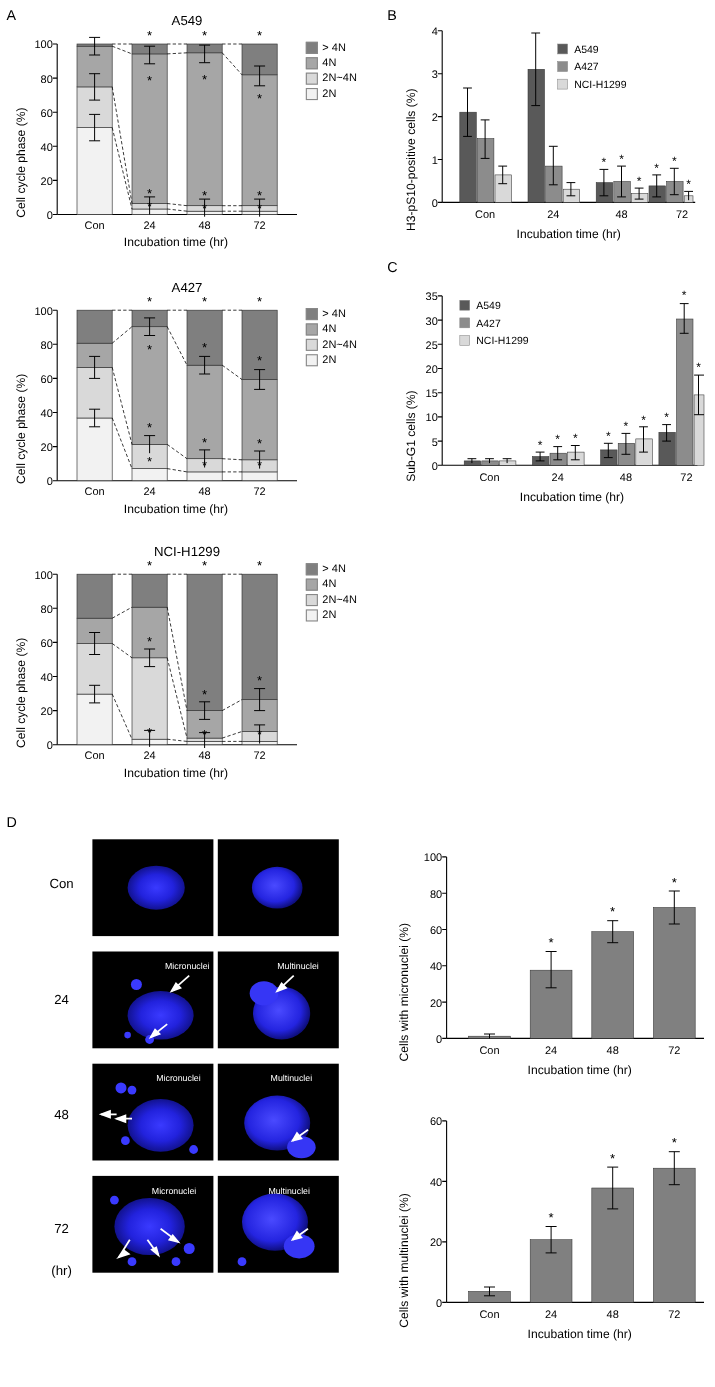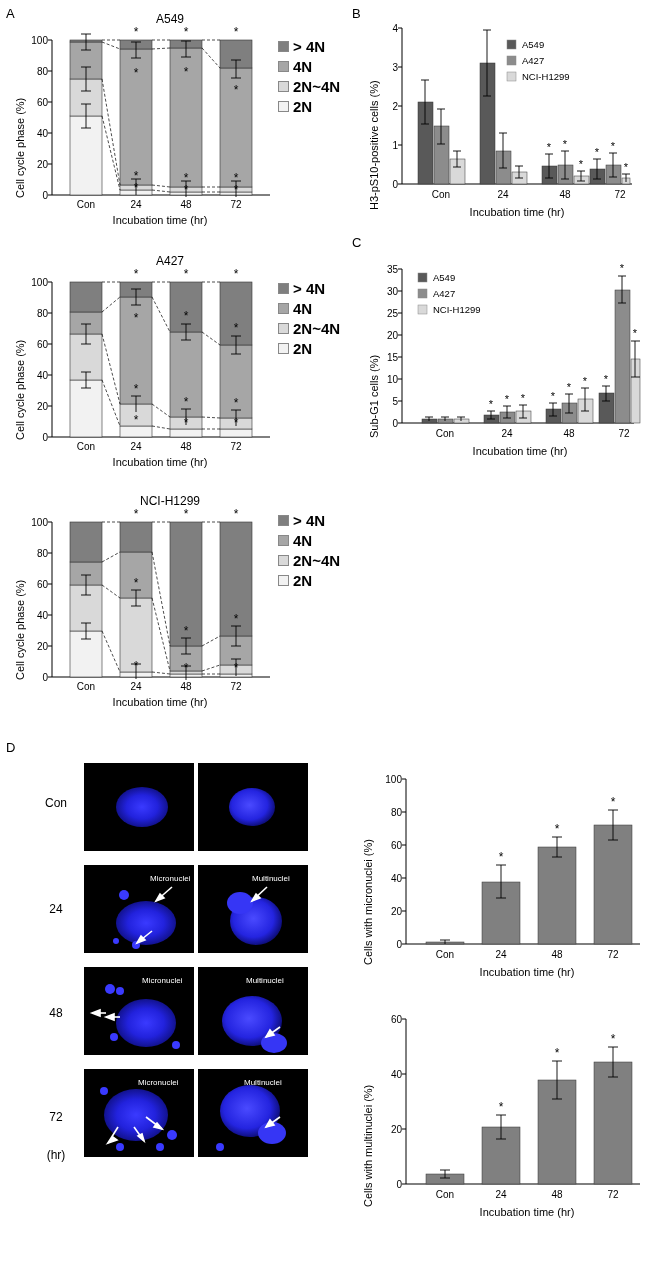--- a/index.html
+++ b/index.html
@@ -4,21 +4,21 @@
 <style>
   html,body{margin:0;padding:0;background:#ffffff;}
   body{width:650px;height:1261px;position:relative;font-family:"Liberation Sans",sans-serif;color:#000;}
   .panel-letter{position:absolute;font-size:13px;font-weight:normal;color:#000;}
   .chart-title{text-align:center;font-size:12px;margin:0;padding:0;}
   .ylabel{font-size:11px;white-space:nowrap;transform:rotate(-90deg);transform-origin:left top;position:absolute;}
   svg{display:block;}
   .legend-box{font-size:9.5px;}
   .legend-row{display:flex;align-items:center;margin-bottom:3px;}
   .legend-swatch{width:9px;height:9px;margin-right:4px;border:0.5px solid #888;}
-  .legend-label{font-size:15px;font-weight:bold;}
+  .legend-label{font-size:10px;}
   .block{position:absolute;}
 </style>
 </head>
 <body>
 
 <div class="panel-letter" style="left:6px;top:6px;">A</div>
 <div class="panel-letter" style="left:352px;top:6px;">B</div>
 <div class="panel-letter" style="left:352px;top:235px;">C</div>
 <div class="panel-letter" style="left:6px;top:740px;">D</div>
 

